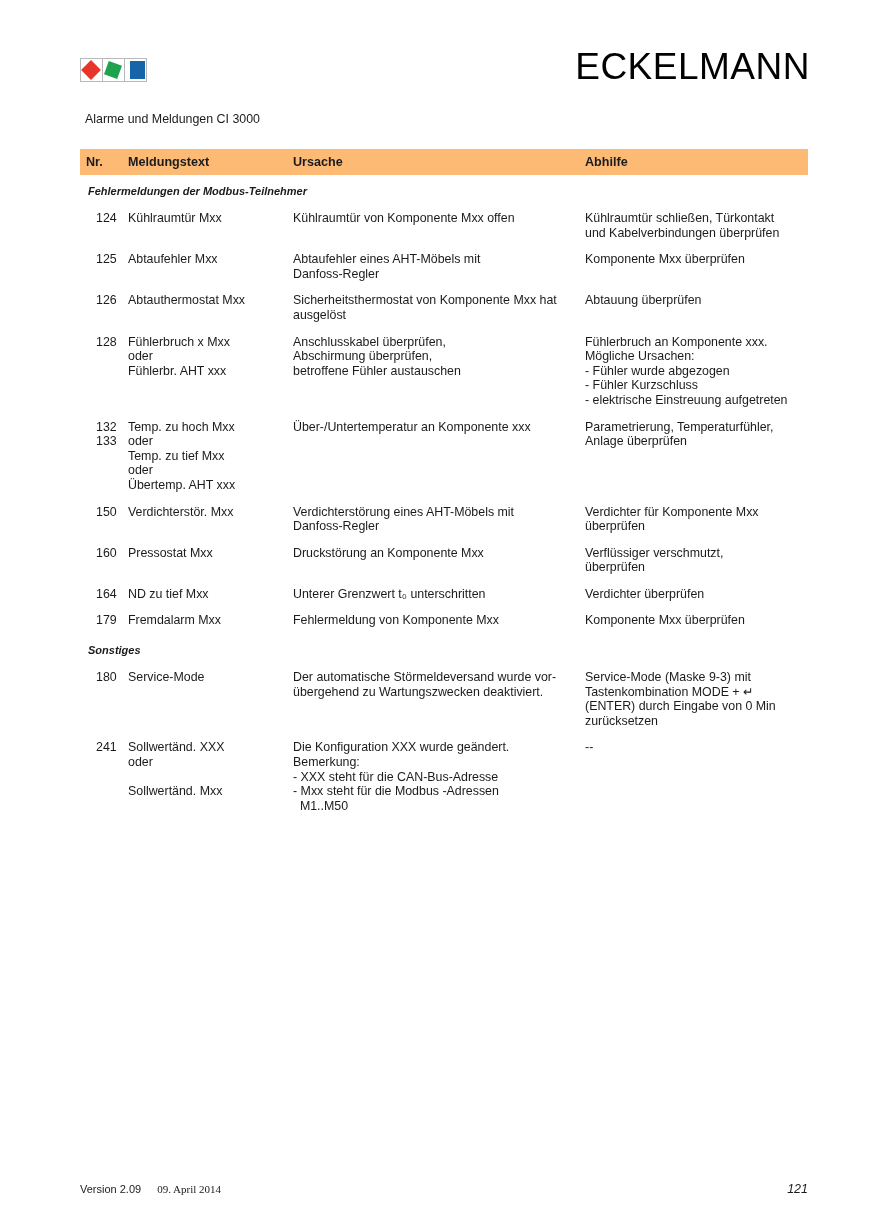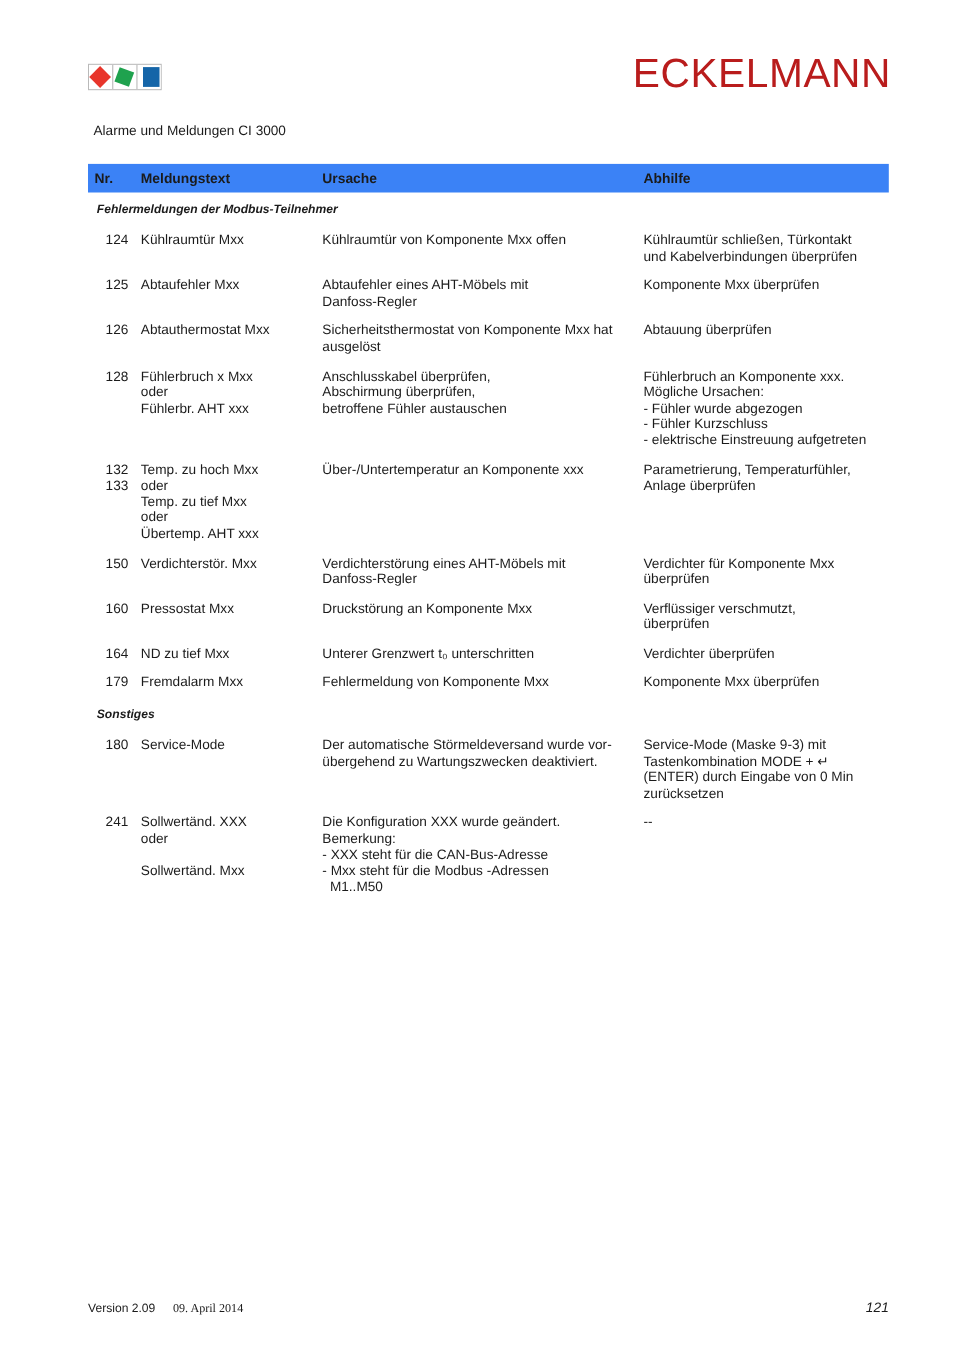--- a/index.html
+++ b/index.html
@@ -29,21 +29,21 @@
   .logo-shape { position: absolute; }
   .logo-shape.red   { width: 14px; height: 14px; left: 3px;  top: 4px; transform: rotate(45deg); }
   .logo-shape.green { width: 14px; height: 14px; left: 3px;  top: 4px; transform: rotate(20deg); }
   .logo-shape.blue  { width: 15px; height: 18px; right: 1px; top: 2px; }
 
   .brand {
     position: absolute; top: 48px; right: 60px;
     font-size: 37px; line-height: 38px;
     font-weight: 300;
     letter-spacing: 0.5px;
-    color: #b91c1c;
+    color: #000000;
   }
 
   .doc-title {
     position: absolute; left: 85px; top: 112px;
     font-size: 12.4px;
   }
 
   
   .doc-table {
     position: absolute; left: 80px; top: 149px;
@@ -103,21 +103,21 @@
   <div class="logo-cell">
     <div class="logo-shape blue" style="background: rgb(21, 101, 168);"></div>
   </div>
 </div>
 
 <div class="brand">ECKELMANN</div>
 
 <div class="doc-title">Alarme und Meldungen CI 3000</div>
 
 <div class="doc-table">
-  <div class="thead" style="background: #3b82f6;">
+  <div class="thead" style="background: #fdba74;">
     <div class="h-nr">Nr.</div>
     <div>Meldungstext</div>
     <div>Ursache</div>
     <div>Abhilfe</div>
   </div>
   <div id="table-body">
       <div class="section">
         <div class="section-title">Fehlermeldungen der Modbus-Teilnehmer</div>
         <div class="row">
           <div class="cell col-nr">124</div>

